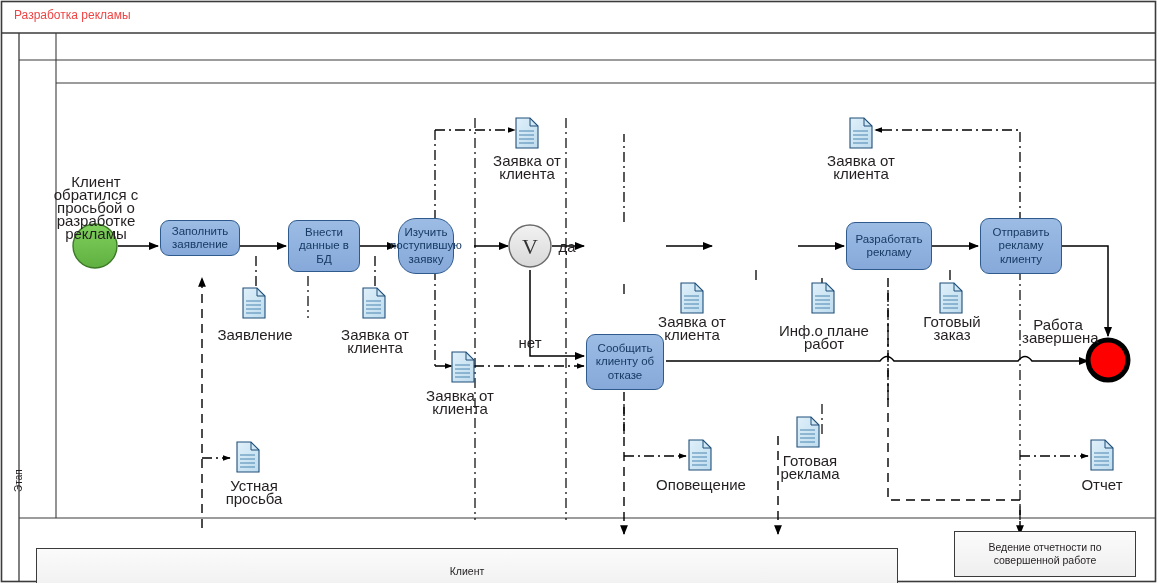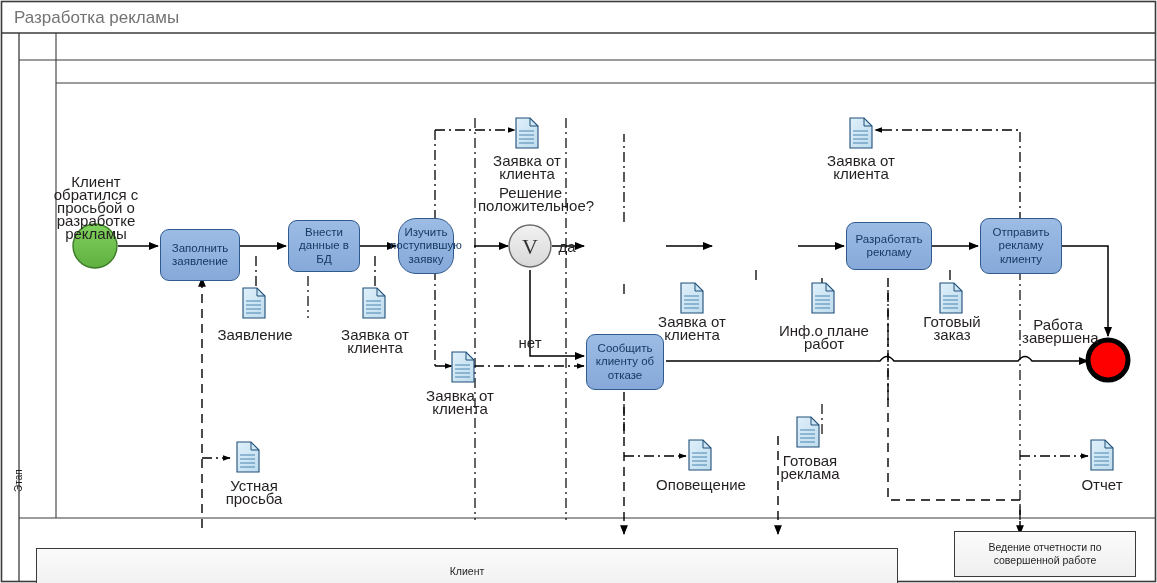--- a/index.html
+++ b/index.html
@@ -1,21 +1,21 @@
 <!DOCTYPE html>
 <html><head>
 <meta charset="utf-8">
 <style>
   html,body{margin:0;padding:0;background:#ffffff;}
   body{font-family:"Liberation Sans","DejaVu Sans",sans-serif;}
   #stage{position:relative;width:1157px;height:583px;overflow:hidden;background:#fff;}
   #svg{position:absolute;left:0;top:0;width:1157px;height:583px;}
 
   .lbl{position:absolute;color:#231f20;font-size:15px;line-height:13px;text-align:center;white-space:pre-line;}
-  .title{position:absolute;left:14px;top:8px;font-size:17px;color:#737373;}
+  .title{position:absolute;left:14px;top:8px;font-size:12px;color:#ef4444;}
   .stagelbl{position:absolute;color:#231f20;font-size:10px;transform:rotate(-90deg);transform-origin:left top;white-space:nowrap;}
 
   .task{position:absolute;box-sizing:border-box;border:1.4px solid #2e5a8e;border-radius:9px;
         background:linear-gradient(180deg,#9cbce4 0%,#86a9da 100%);
         color:#173a63;font-size:11.5px;line-height:13.5px;text-align:center;
         display:flex;align-items:center;justify-content:center;padding:2px 4px;white-space:pre-line;}
 
   .pool{position:absolute;box-sizing:border-box;border:1px solid #3b3b3b;
         background:linear-gradient(180deg,#fbfbfb 0%,#efefef 100%);
         color:#231f20;font-size:10.5px;line-height:13px;text-align:center;
@@ -266,26 +266,24 @@
   </svg>
 
   <div class="title">Разработка рекламы</div>
   <div class="stagelbl" style="left:13px;top:492px;">Этап</div>
 
   <div class="lbl" style="left:40px;top:175px;width:112px;">Клиент обратился с
 просьбой о разработке
 рекламы</div>
   <div class="lbl" style="left:1022px;top:318px;width:72px;">Работа
 завершена</div>
-  <div class="lbl" style="left:478px;top:186px;width:105px;">Решение
-положительное?</div>
   <div class="lbl" style="left:556px;top:240px;width:22px;">да</div>
   <div class="lbl" style="left:516px;top:336px;width:28px;">нет</div>
 
-  <div class="task" style="left:160px;top:229px;width:80px;height:52px;">Заполнить
+  <div class="task" style="left:160px;top:220px;width:80px;height:36px;">Заполнить
 заявление</div>
   <div class="task" style="left:288px;top:220px;width:72px;height:52px;">Внести
 данные в БД</div>
   <div class="task" style="left:398px;top:218px;width:56px;height:56px;border-radius:18px;">Изучить
 поступившую
 заявку</div>
   <div class="task" style="left:846px;top:222px;width:86px;height:48px;">Разработать
 рекламу</div>
   <div class="task" style="left:980px;top:218px;width:82px;height:56px;">Отправить
 рекламу

